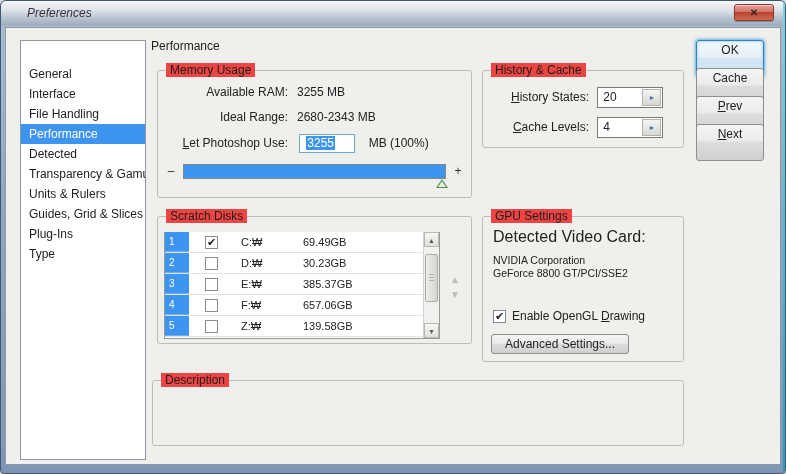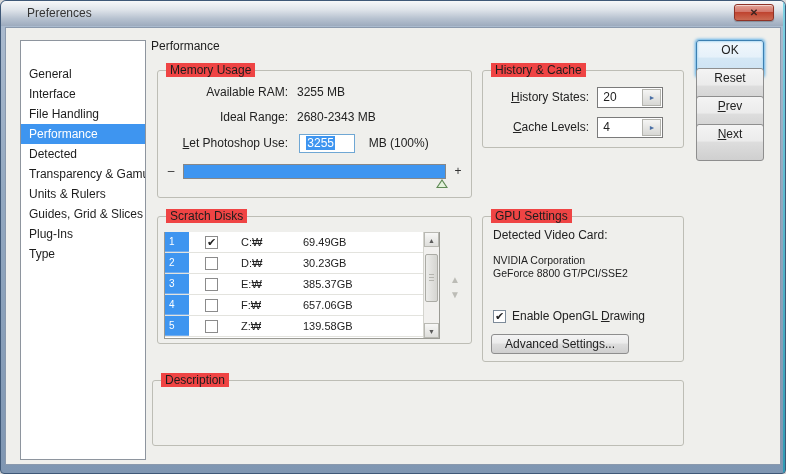--- a/index.html
+++ b/index.html
@@ -8,21 +8,21 @@
 
   .window { position:relative; width:786px; height:474px;
     background:linear-gradient(180deg,#aebdd0 0%,#93a8c0 40%,#7f96b2 100%);
     border:1px solid #3f5877; border-radius:6px 6px 4px 4px; overflow:hidden; }
   .window-right-edge { position:absolute; top:0; right:0; bottom:0; width:2px;
     background:linear-gradient(180deg,#7fd2e4,#2f9ab4); }
 
   .titlebar { position:absolute; left:0; top:0; right:0; height:25px;
     background:linear-gradient(180deg,#f7f8f9 0%,#dfe4ea 35%,#b7c2d0 70%,#9dabbe 100%);
     border-radius:5px 5px 0 0; }
-  .titlebar-text { position:absolute; left:26px; top:5px; font-size:12px; color:#343434; }
+  .titlebar-text { position:absolute; left:26px; top:5px; font-size:12px; color:#343434;font-style:italic; }
   .close-btn { position:absolute; right:11px; top:3px; width:40px; height:17px;
     background:linear-gradient(180deg,#e2a296 0%,#d3766a 45%,#bf4430 50%,#cb6a52 100%);
     border:1px solid #8f3226; border-radius:3px;
     box-shadow:inset 0 1px 0 rgba(255,255,255,.55), 0 1px 1px rgba(0,0,0,.25);
     text-align:center; line-height:15px; font-size:10px; font-weight:bold; color:#3c2420;
     cursor:default; }
 
   .client { position:absolute; left:4px; right:4px; top:26px; bottom:8px;
     background:#efefec; border:1px solid #8a99ad; }
 
@@ -112,21 +112,21 @@
     background:linear-gradient(90deg,#ececea,#d5d5d1); border:1px solid #ababa5;
     border-radius:2px; }
   .sb-thumb::after { content:""; position:absolute; left:3px; right:3px; top:50%;
     height:8px; margin-top:-4px;
     background:repeating-linear-gradient(180deg,#b4b4ae 0 1px,transparent 1px 3px); }
   .move-btn { position:absolute; left:289px; width:16px; height:14px; text-align:center;
     font-size:10px; color:#bcbcb6; line-height:14px; }
   .move-up { top:56px; } .move-dn { top:71px; }
 
   
-  .gpu-detected { position:absolute; left:10px; top:11px; font-size:12px; }
+  .gpu-detected { position:absolute; left:10px; top:11px; font-size:16px; }
   .gpu-vendor { position:absolute; left:10px; top:37px; font-size:10.5px; color:#222; }
   .gpu-card { position:absolute; left:10px; top:50px; font-size:10.5px; color:#222; }
   .gpu-chk-row { position:absolute; left:10px; top:92px; display:flex; align-items:center; }
   .gpu-chk-row .chk { border:1px solid #7d8b99; }
   .gpu-chk-label { margin-left:6px; white-space:nowrap; }
   .adv-btn { position:absolute; left:8px; top:117px; width:138px; height:20px;
     background:linear-gradient(180deg,#f4f4f4 0%,#ebebeb 45%,#dddddd 50%,#cfcfcf 100%);
     border:1px solid #8e8e8e; border-radius:3px; text-align:center; line-height:18px;
     font-size:12px; color:#222; cursor:default; }
 
@@ -281,18 +281,18 @@
       </div>
       <div class="adv-btn"><span>Advanced Settings...</span></div>
     </div>
 
     <div class="group g-desc">
       <span class="group-title">Description</span>
       <div></div>
     </div>
 
     <div class="abtn abtn-ok"><span>OK</span></div>
-    <div class="abtn abtn-reset"><span>Reset</span></div>
+    <div class="abtn abtn-reset"><span>Cache</span></div>
     <div class="abtn abtn-prev"><span class="u">P</span><span>rev</span></div>
     <div class="abtn abtn-next"><span class="u">N</span><span>ext</span></div>
 
   </div>
 </div>
 
 </body></html>

